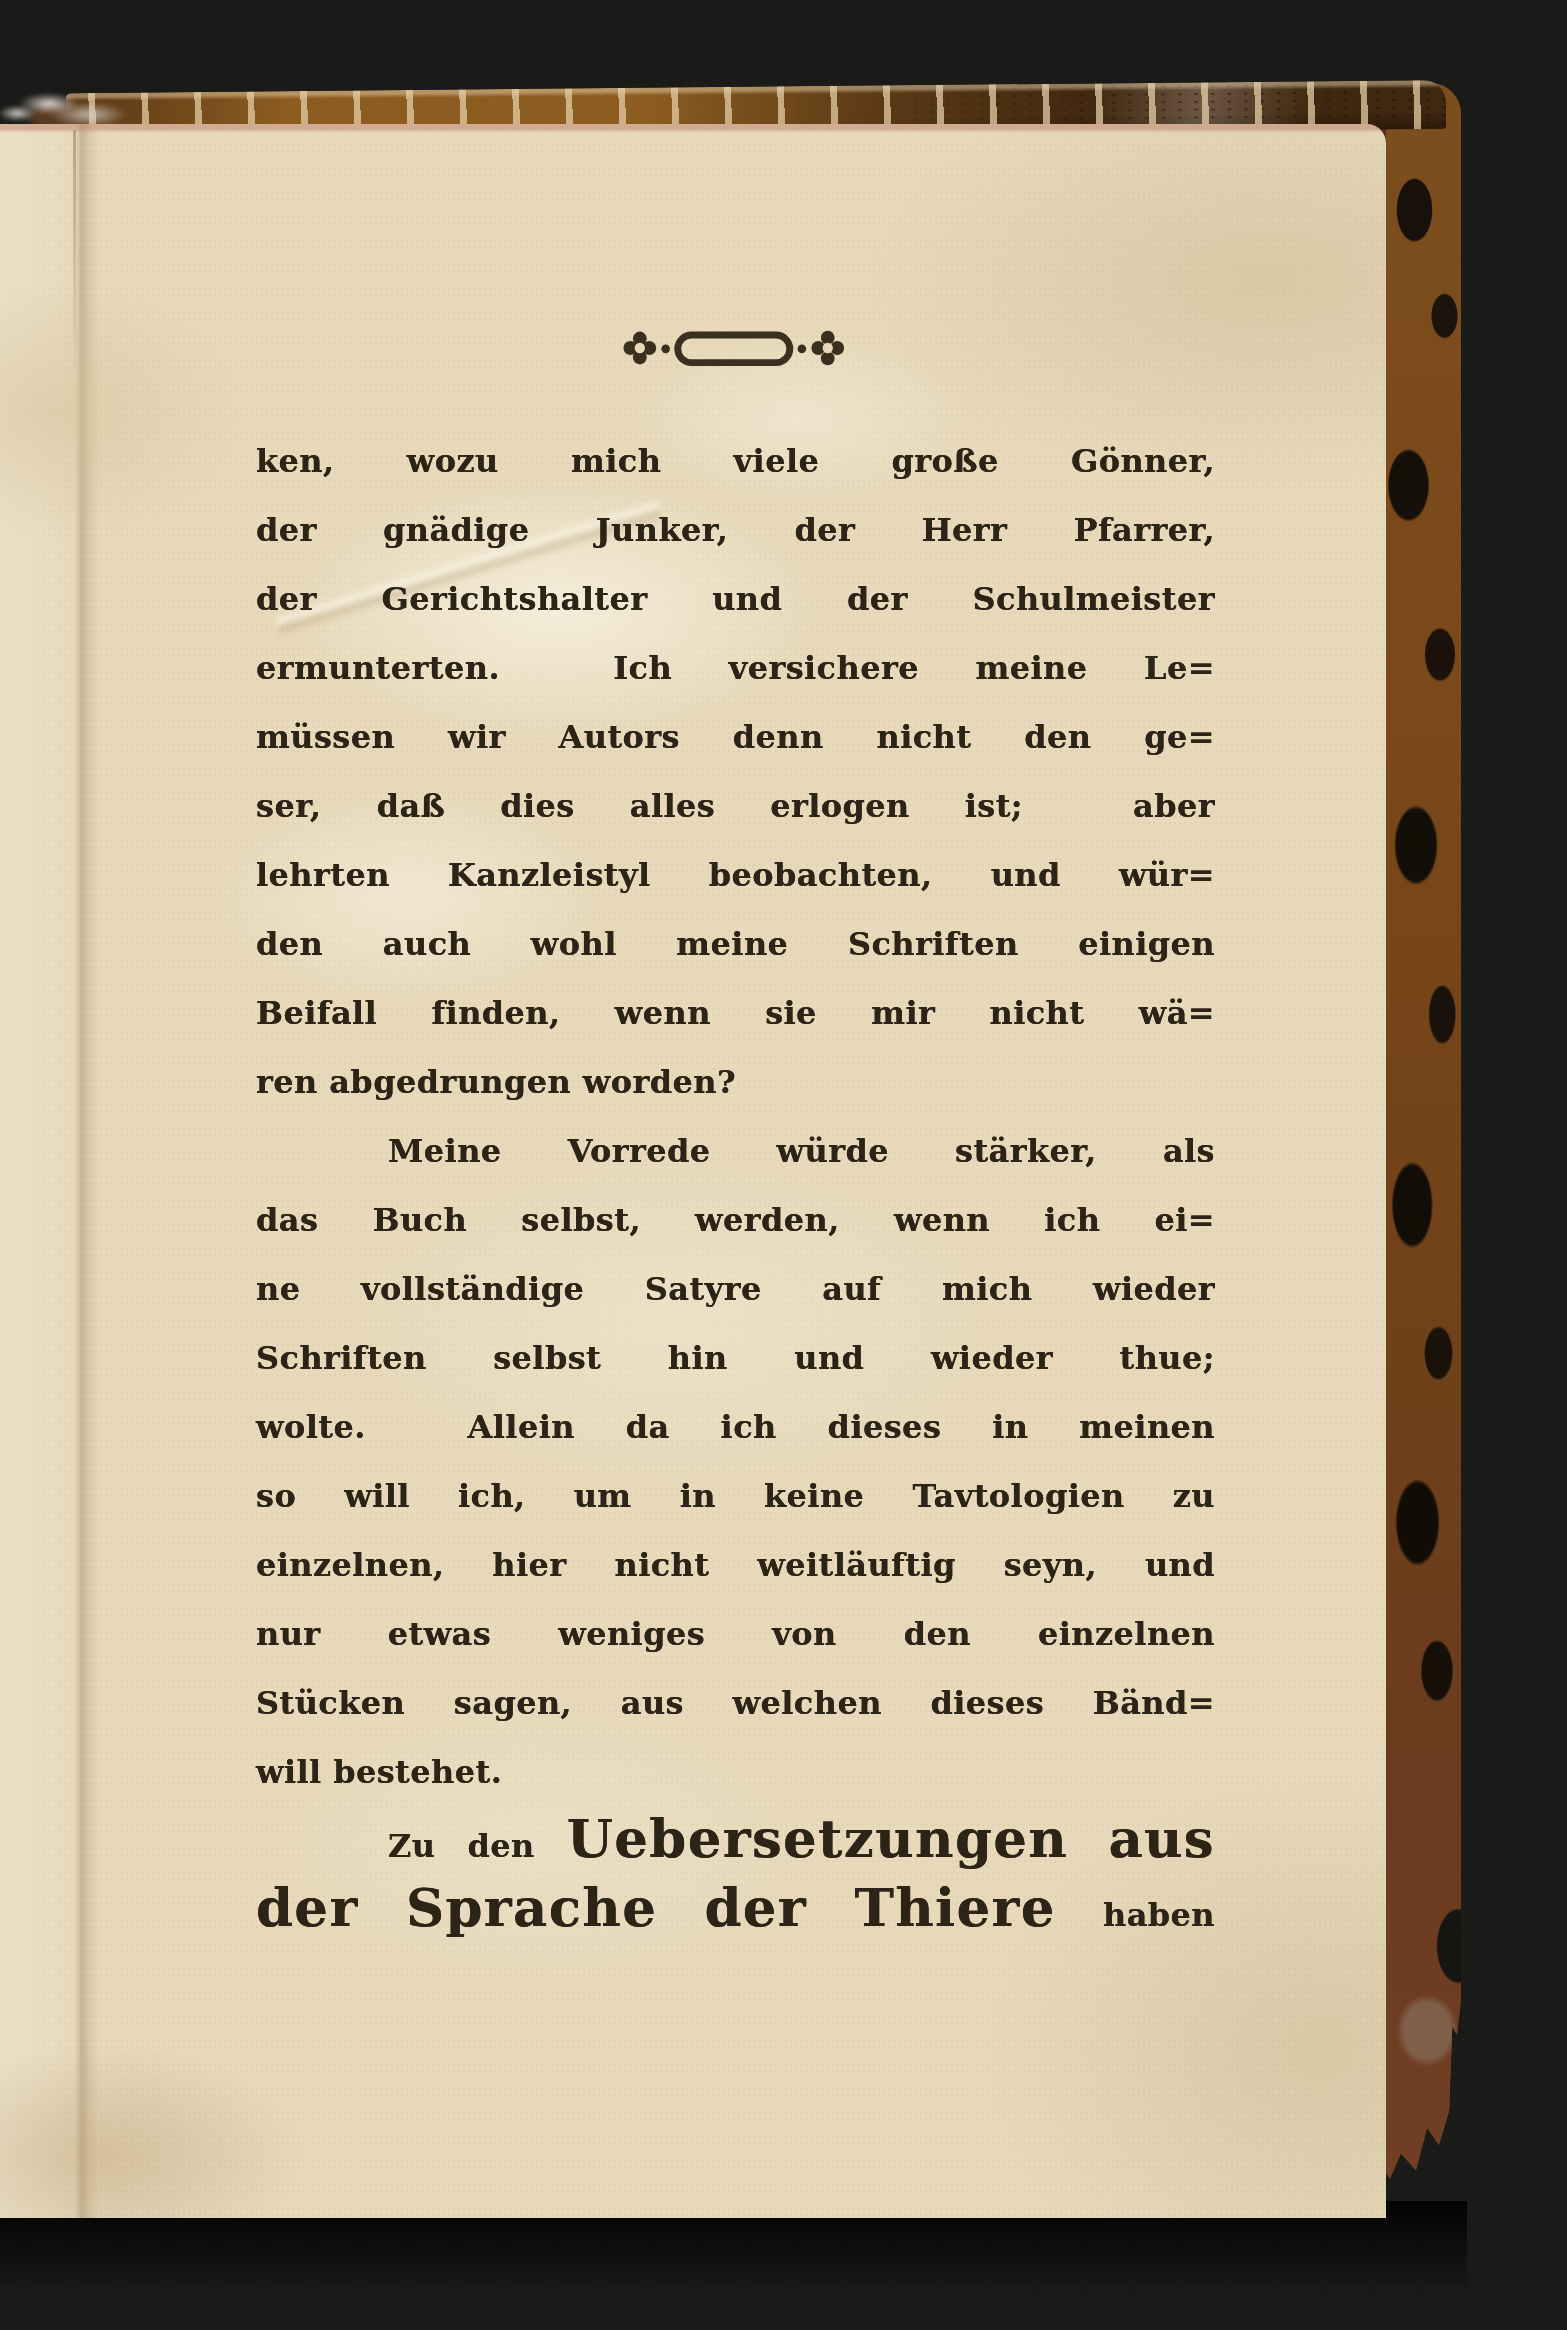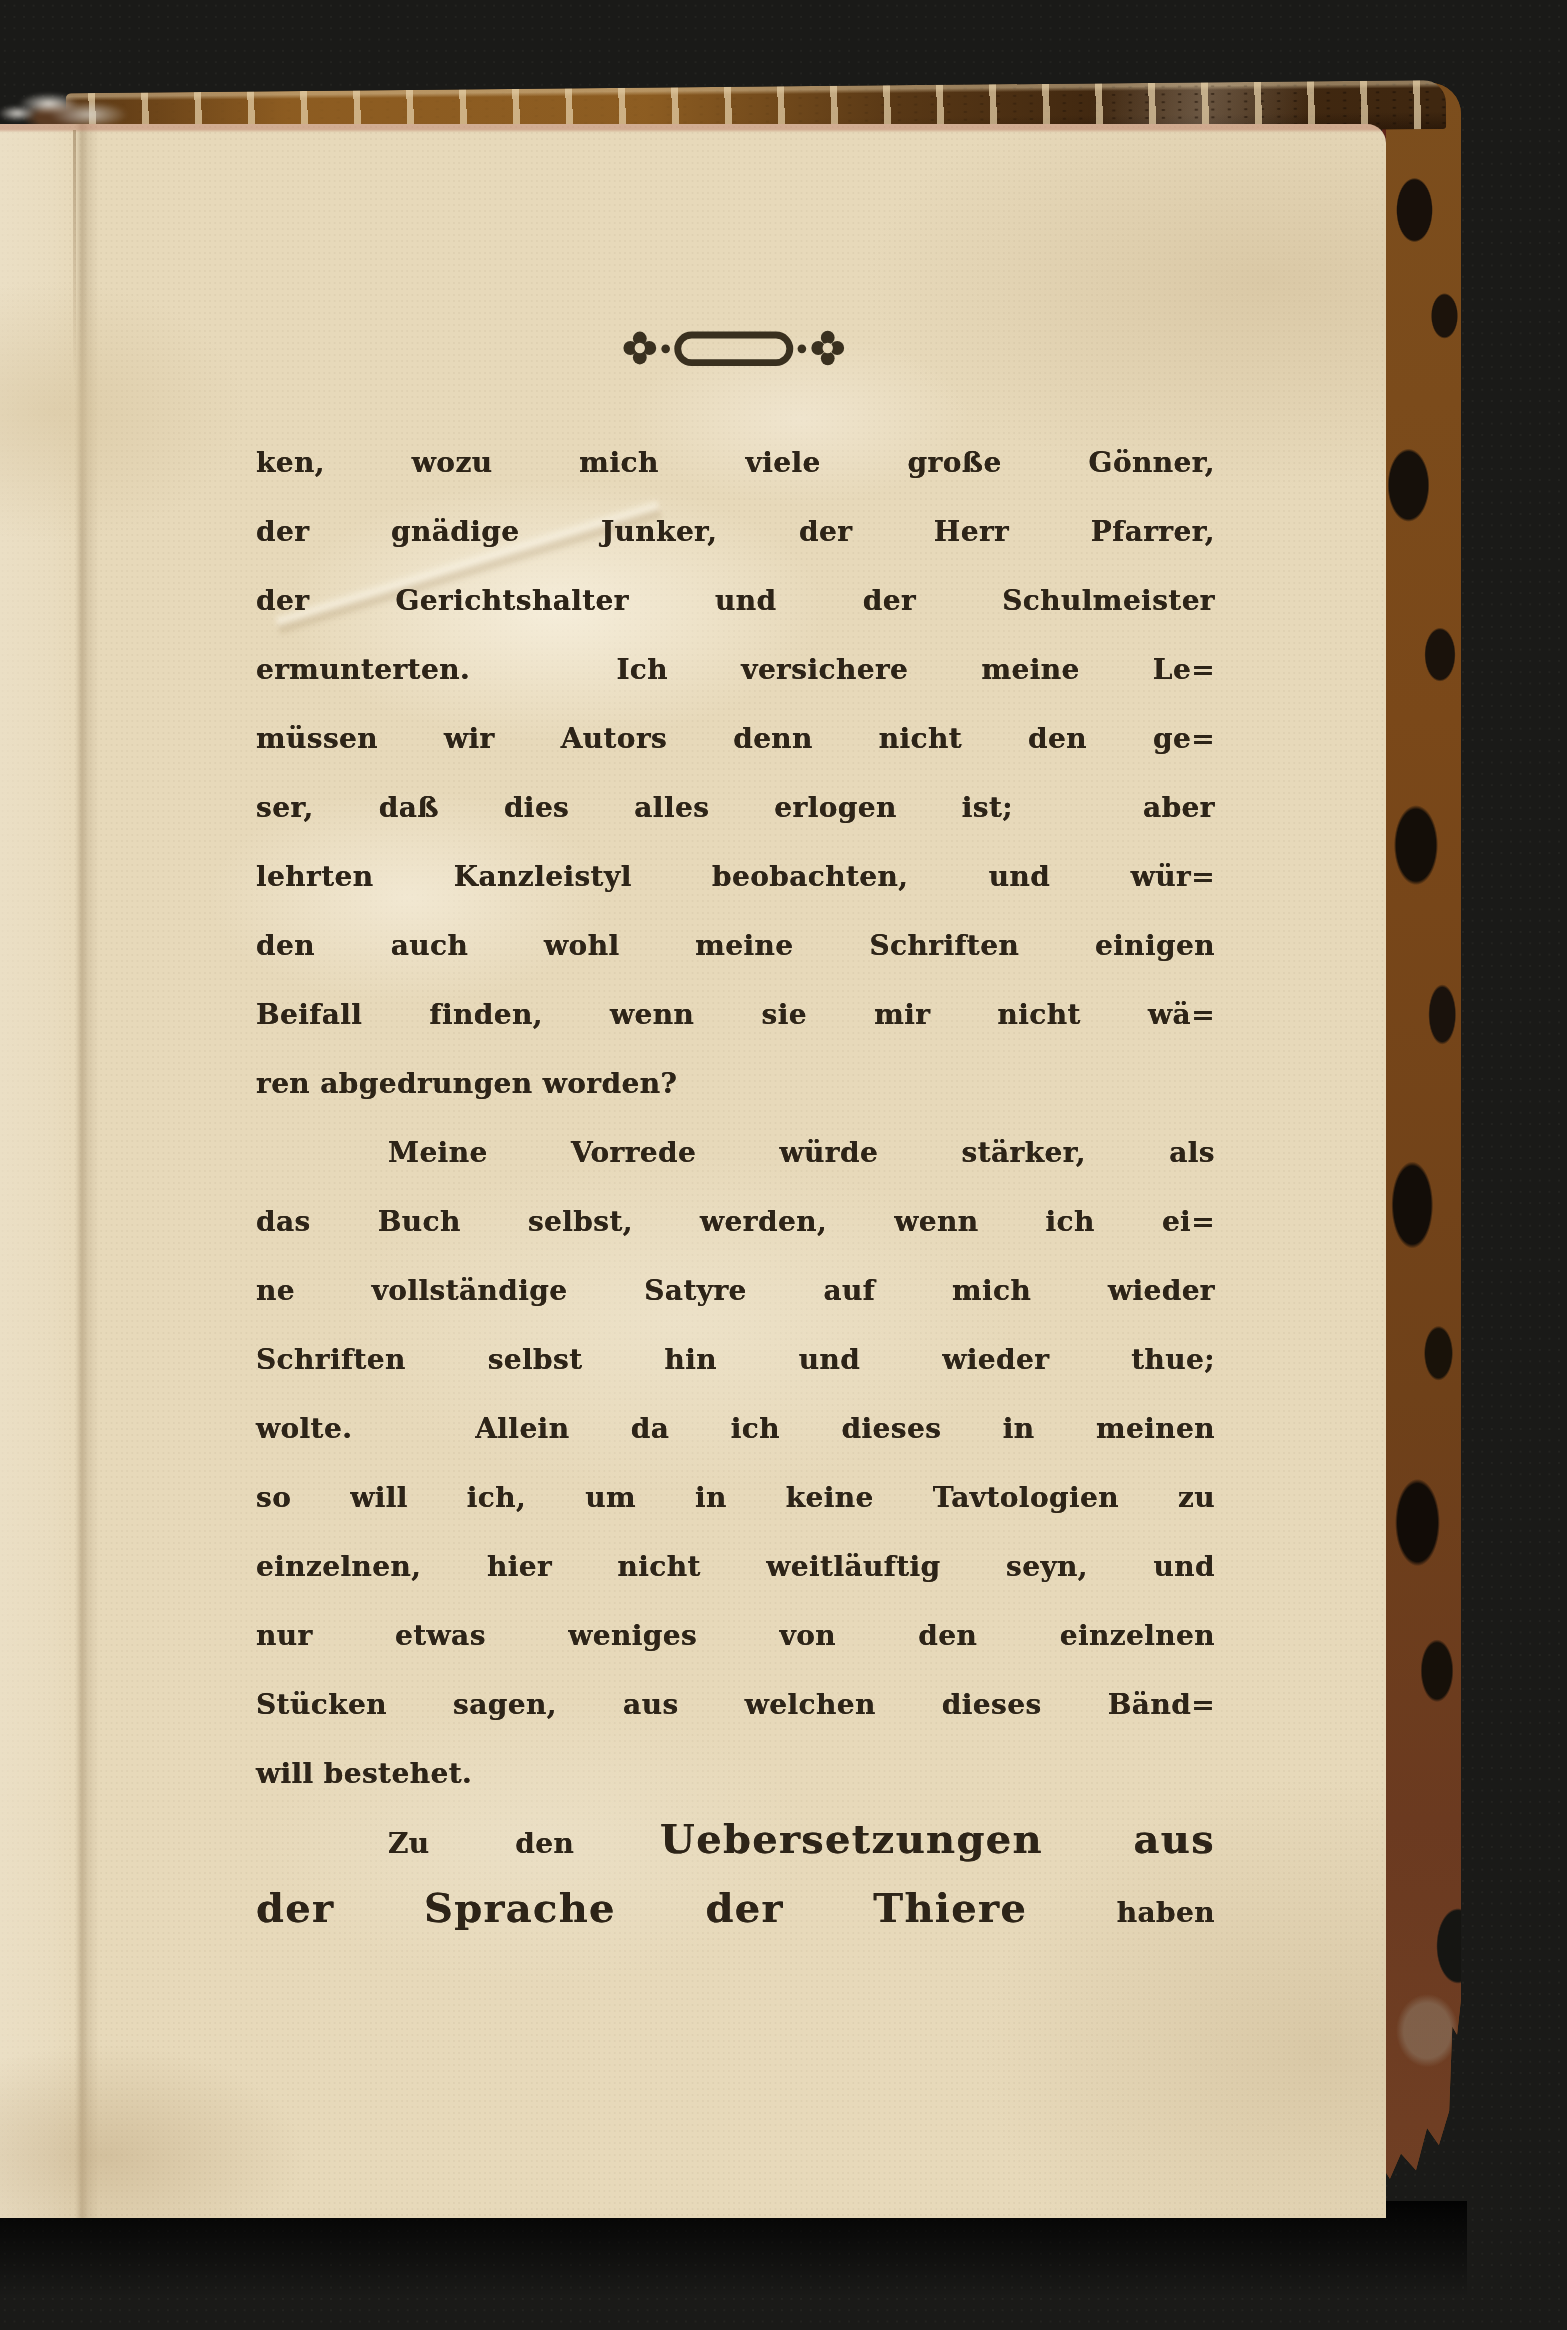--- a/index.html
+++ b/index.html
@@ -126,22 +126,22 @@
     font-size:39px;font-weight:700;letter-spacing:0.4px;
     text-shadow:0 0 0.6px rgba(45,36,24,.9);
   }
   .line{
     height:69px;line-height:69px;white-space:normal;
     text-align:justify;text-align-last:justify;
   }
   .line.align-left{text-align-last:left;}
   .line.align-catch{text-align-last:right;padding-right:117px;}
   .line.indent{padding-left:132px;}
-  .seg{font-size:28px;}
-  .seg.display{font-size:40px;letter-spacing:1.3px;}
+  .seg{font-size:32px;}
+  .seg.display{font-size:53px;letter-spacing:1.3px;}
 </style>
 </head>
 <body>
 
 <div class="book-shadow"></div>
 
 <div class="board-right"></div>
 
 <div class="strip-top"></div>
 <div class="debris"></div>

